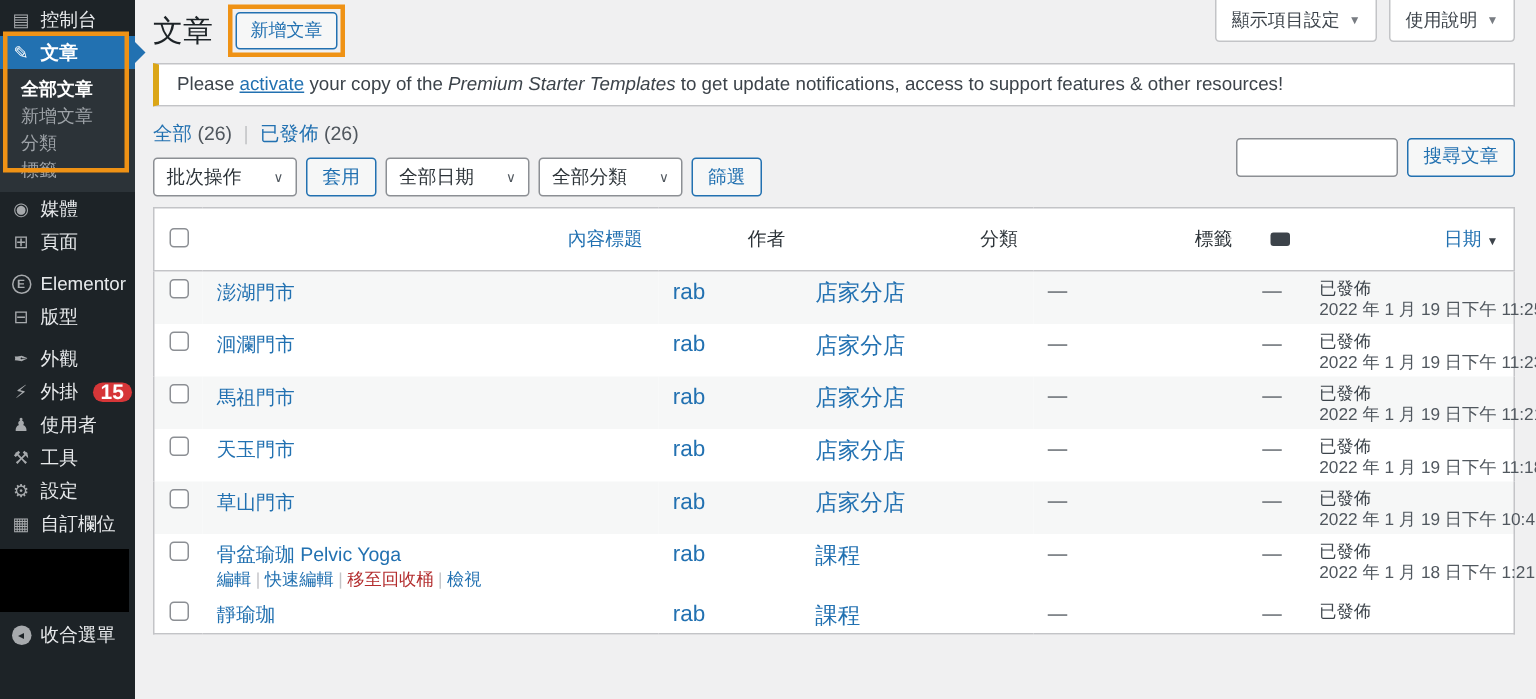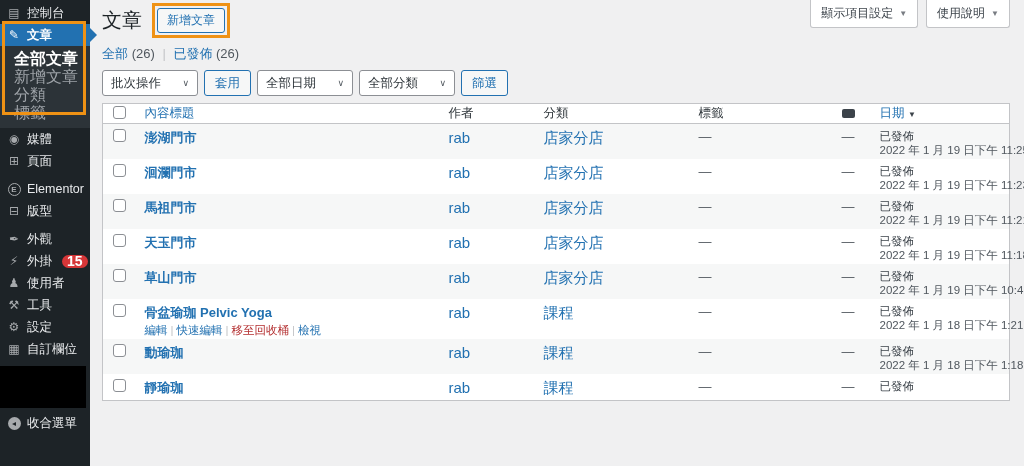--- a/index.html
+++ b/index.html
@@ -16,21 +16,21 @@
   
   .sidebar{position:absolute;left:0;top:0;bottom:0;width:90px;background:var(--sidebar);z-index:10;padding-top:2px}
   .s-item{position:relative;display:flex;align-items:center;gap:6px;padding:4px 7px;height:22px;cursor:pointer}
   .s-item .ico{width:14px;min-width:14px;text-align:center;font-size:12px;color:#a7aaad;line-height:1}
   .s-item .lbl{font-size:12.5px;color:#e8eaec;white-space:nowrap}
   .s-item.active{background:var(--blue)}
   .s-item.active .lbl{color:#fff;font-weight:bold}
   .s-item.active .ico{color:#fff}
   .s-item.active::after{content:"";position:absolute;right:-14px;top:50%;margin-top:-7px;border:7px solid transparent;border-left-color:var(--blue)}
   .s-sub{background:var(--submenu);padding:4px 0 6px}
-  .s-sub-item{padding:2px 8px 2px 14px;font-size:16px;color:#9ea3a8;line-height:14px;cursor:pointer;white-space:nowrap}
+  .s-sub-item{padding:2px 8px 2px 14px;font-size:12px;color:#9ea3a8;line-height:14px;cursor:pointer;white-space:nowrap}
   .s-sub-item.current{color:#fff;font-weight:bold}
   .s-sep{height:6px}
   .update-badge{display:inline-block;background:var(--badge);color:#fff;border-radius:9px;font-size:14px;line-height:13px;padding:0 5px;margin-left:4px;font-weight:bold}
   .e-circle{display:inline-flex;align-items:center;justify-content:center;width:13px;height:13px;border:1.5px solid #a7aaad;border-radius:50%;color:#a7aaad;font-size:8px;font-weight:bold}
   .bubble{display:inline-block;width:13px;height:9px;background:#a7aaad;border-radius:2px;position:relative}
   .bubble::after{content:"";position:absolute;left:2px;bottom:-4px;border:4px solid transparent;border-top-color:inherit;border-top:4px solid #a7aaad;border-right:4px solid transparent}
   .bubble.dark{background:#3c434a}
   .bubble.dark::after{border-top-color:#3c434a}
   .redacted{width:86px;height:42px;background:#000;margin:6px 0 4px 0}
   .collapse-ico{display:inline-flex;align-items:center;justify-content:center;width:13px;height:13px;background:#a7aaad;color:var(--sidebar);border-radius:50%;font-size:8px}
@@ -66,27 +66,27 @@
   .search-input{width:108px;height:26px;border:1px solid var(--input-border);border-radius:3px;background:#fff;padding:0 6px;font-size:12.5px}
   .pag-row{display:flex;align-items:center;gap:4px;font-size:12.5px;color:var(--gray)}
   .pag-row .total{margin-right:6px}
   .pag-btn{display:inline-flex;align-items:center;justify-content:center;min-width:22px;height:22px;border-radius:3px;font-size:12px;cursor:pointer;text-decoration:none}
   .pag-btn.disabled{color:#a7aaad;cursor:default}
   .pag-btn.enabled{border:1px solid var(--blue);background:#f6f7f7;color:var(--blue)}
   .paging-input{width:24px;height:22px;border:1px solid var(--input-border);border-radius:3px;text-align:center;font-size:12px;margin:0 3px}
 
   
   .posts-table{width:100%;margin-top:7px;border-collapse:collapse;background:#fff;border:1px solid var(--border);table-layout:fixed;font-size:13px}
-  .posts-table th{text-align:left;font-weight:400;padding:1px 10px;border-bottom:1px solid var(--border);color:#2c3338;font-size:12.5px}
+  .posts-table th{text-align:right;font-weight:400;padding:12px 10px;border-bottom:1px solid var(--border);color:#2c3338;font-size:12.5px}
   .posts-table th a{color:var(--blue);text-decoration:none;cursor:pointer}
   .sort-arrow{font-size:8px;color:#3c434a}
   .posts-table td{padding:5px 10px 2px;vertical-align:top}
   .posts-table tr.striped{background:var(--stripe)}
   .cb{display:inline-block;width:13px;height:13px;border:1px solid var(--input-border);border-radius:3px;background:#fff;cursor:pointer}
-  .row-title{color:var(--blue);font-weight:bold;text-decoration:none;cursor:pointer;font-size:13px}
+  .row-title{color:var(--blue);font-weight:normal;text-decoration:none;cursor:pointer;font-size:13px}
   .cell-link{color:var(--blue);text-decoration:none;cursor:pointer;font-size:15px}
   .dash{color:var(--gray)}
   .date-cell .status{color:#3c434a;font-size:11.5px;line-height:14px}
   .date-cell .date{color:#50575e;font-size:11.5px;line-height:14px;white-space:nowrap}
   .row-actions{font-size:11.5px;margin-top:2px;line-height:13px}
   .row-actions a{color:var(--blue);text-decoration:none;cursor:pointer}
   .row-actions a.danger{color:var(--red)}
   .row-actions .sep{color:var(--border);margin:0 3px}
 </style>
 </head>
@@ -175,20 +175,23 @@
       </div>
     </div>
 
     <div class="page-header">
       <h1 class="page-title">文章</h1>
       <span class="annot-inline">
         <a class="add-new">新增文章</a>
       </span>
     </div>
 
+    <div class="notice">
+      <span>Please </span><a>activate</a><span> your copy of the </span><span class="product">Premium Starter Templates</span><span> to get update notifications, access to support features &amp; other resources!</span>
+    </div>
 
     <div class="tablenav">
       <div class="left-col">
         <div class="views">
           <a>全部</a>
           <span class="count">(26)</span>
           <span class="divider">|</span>
           <a>已發佈</a>
           <span class="count">(26)</span>
         </div>
@@ -204,20 +207,24 @@
           </div>
           <div class="select">
             <span>全部分類</span>
             <span class="caret">∨</span>
           </div>
           <button class="btn">篩選</button>
         </div>
       </div>
 
       <div class="right-col">
+        <div class="search-row">
+          <input class="search-input" type="text" style="">
+          <button class="btn">搜尋文章</button>
+        </div>
       </div>
     </div>
 
     <table class="posts-table">
       <colgroup>
         <col style="width:32px">
           <col>
           <col style="width:95px">
           <col style="width:155px">
         <col style="width:143px">
@@ -301,32 +308,20 @@
             <td><a class="row-title">骨盆瑜珈 Pelvic Yoga</a><div class="row-actions"><a>編輯</a><span class="sep">|</span><a>快速編輯</a><span class="sep">|</span><a class="danger">移至回收桶</a><span class="sep">|</span><a>檢視</a></div></td>
             <td><a class="cell-link">rab</a></td>
             <td><a class="cell-link">課程</a></td>
             <td><span class="dash">—</span></td>
             <td><span class="dash">—</span></td>
             <td class="date-cell">
               <div class="status">已發佈</div>
               <div class="date">2022 年 1 月 18 日下午 1:21</div>
             </td>
           </tr>
-          <tr class="striped">
-            <td><span class="cb"></span></td>
-            <td><a class="row-title">動瑜珈</a></td>
-            <td><a class="cell-link">rab</a></td>
-            <td><a class="cell-link">課程</a></td>
-            <td><span class="dash">—</span></td>
-            <td><span class="dash">—</span></td>
-            <td class="date-cell">
-              <div class="status">已發佈</div>
-              <div class="date">2022 年 1 月 18 日下午 1:18</div>
-            </td>
-          </tr>
           <tr class="">
             <td><span class="cb"></span></td>
             <td><a class="row-title">靜瑜珈</a></td>
             <td><a class="cell-link">rab</a></td>
             <td><a class="cell-link">課程</a></td>
             <td><span class="dash">—</span></td>
             <td><span class="dash">—</span></td>
             <td class="date-cell">
               <div class="status">已發佈</div>
             </td>

